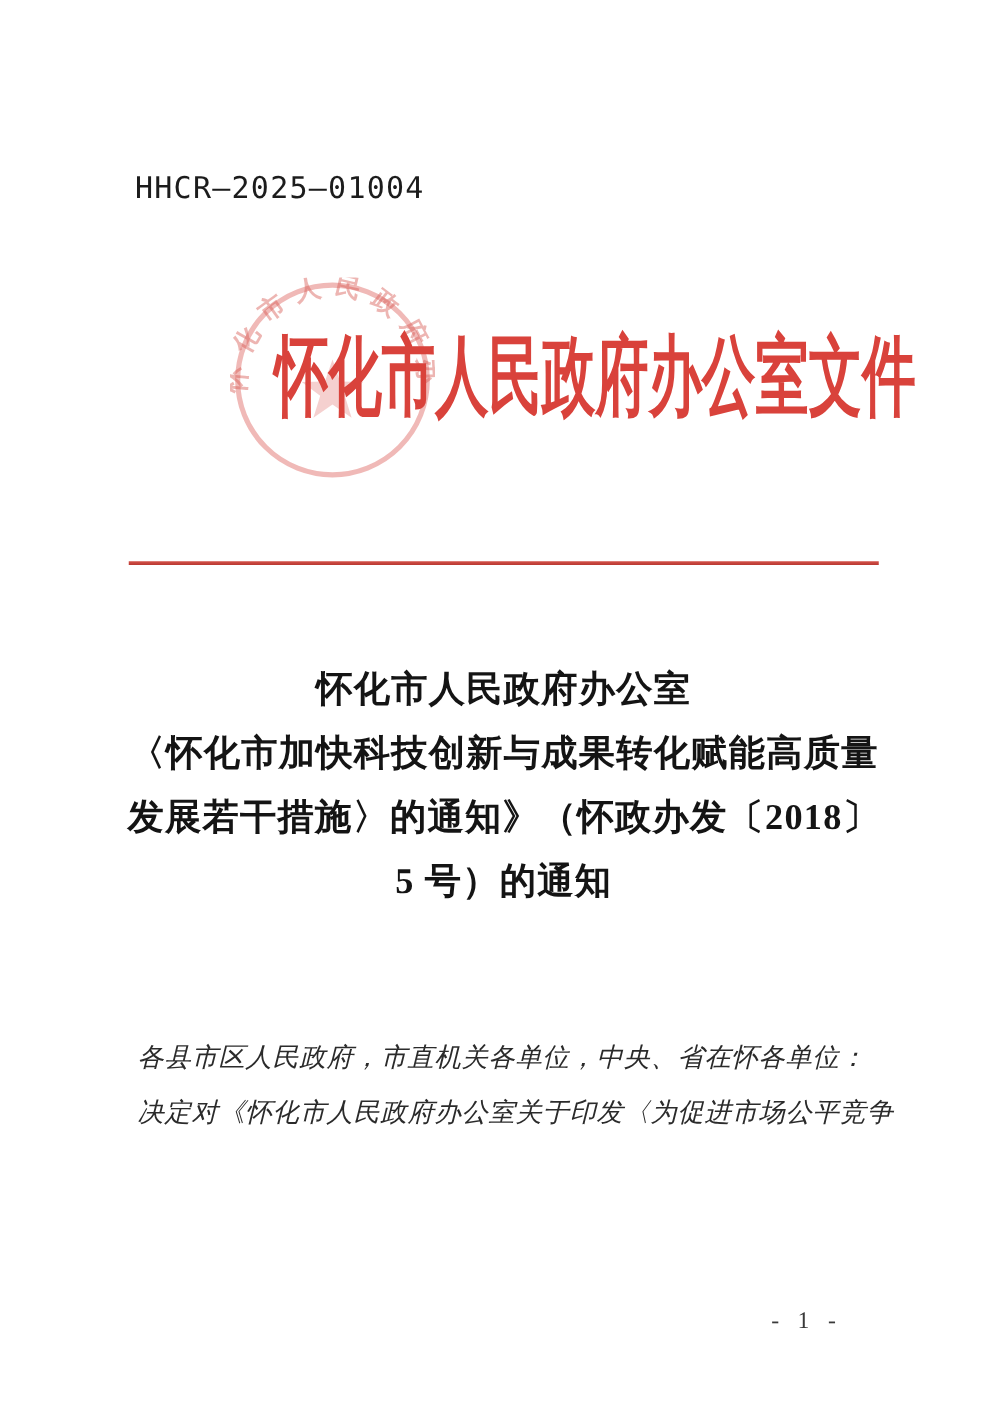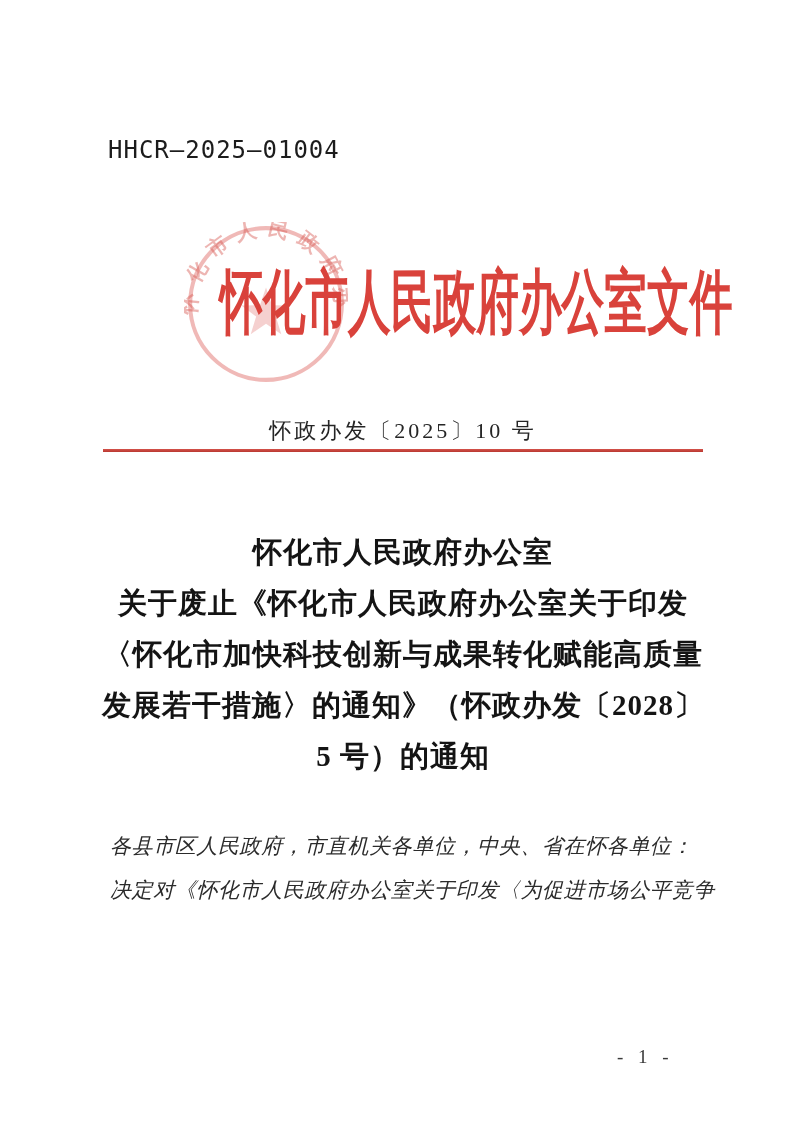--- a/index.html
+++ b/index.html
@@ -76,29 +76,27 @@
       <circle cx="80" cy="80" r="74" fill="none" stroke="rgba(222,100,95,0.45)" stroke-width="4"></circle>
       <path id="sealArc" d="M 14,98 A 68,68 0 1 1 146,98" fill="none"></path>
       <polygon points="80,64 85.9,81.2 104.0,81.5 89.6,92.2 94.9,109.5 80,99.2 65.1,109.5 70.4,92.2 56.0,81.5 74.1,81.2" fill="rgba(222,100,95,0.30)"></polygon>
       <text font-size="20" fill="rgba(215,90,85,0.45)" letter-spacing="9" font-weight="bold">
         <textPath href="#sealArc" startOffset="8">怀化市人民政府办公室</textPath>
       </text>
     </svg>
 
     <div class="red-header">怀化市人民政府办公室文件</div>
 
-    <div class="doc-number">怀政办发〔2025〕10 号</div>
 
     <div class="red-divider"></div>
 
     <div class="doc-title">
       <div>怀化市人民政府办公室</div>
-      <div>关于废止《怀化市人民政府办公室关于印发</div>
       <div>〈怀化市加快科技创新与成果转化赋能高质量</div>
-      <div>发展若干措施〉的通知》（怀政办发〔2028〕</div>
+      <div>发展若干措施〉的通知》（怀政办发〔2018〕</div>
       <div>5 号）的通知</div>
     </div>
 
     <div class="doc-body">
       <div>各县市区人民政府，市直机关各单位，中央、省在怀各单位：</div>
       <div>决定对《怀化市人民政府办公室关于印发〈为促进市场公平竞争</div>
     </div>
 
   </div>
 

